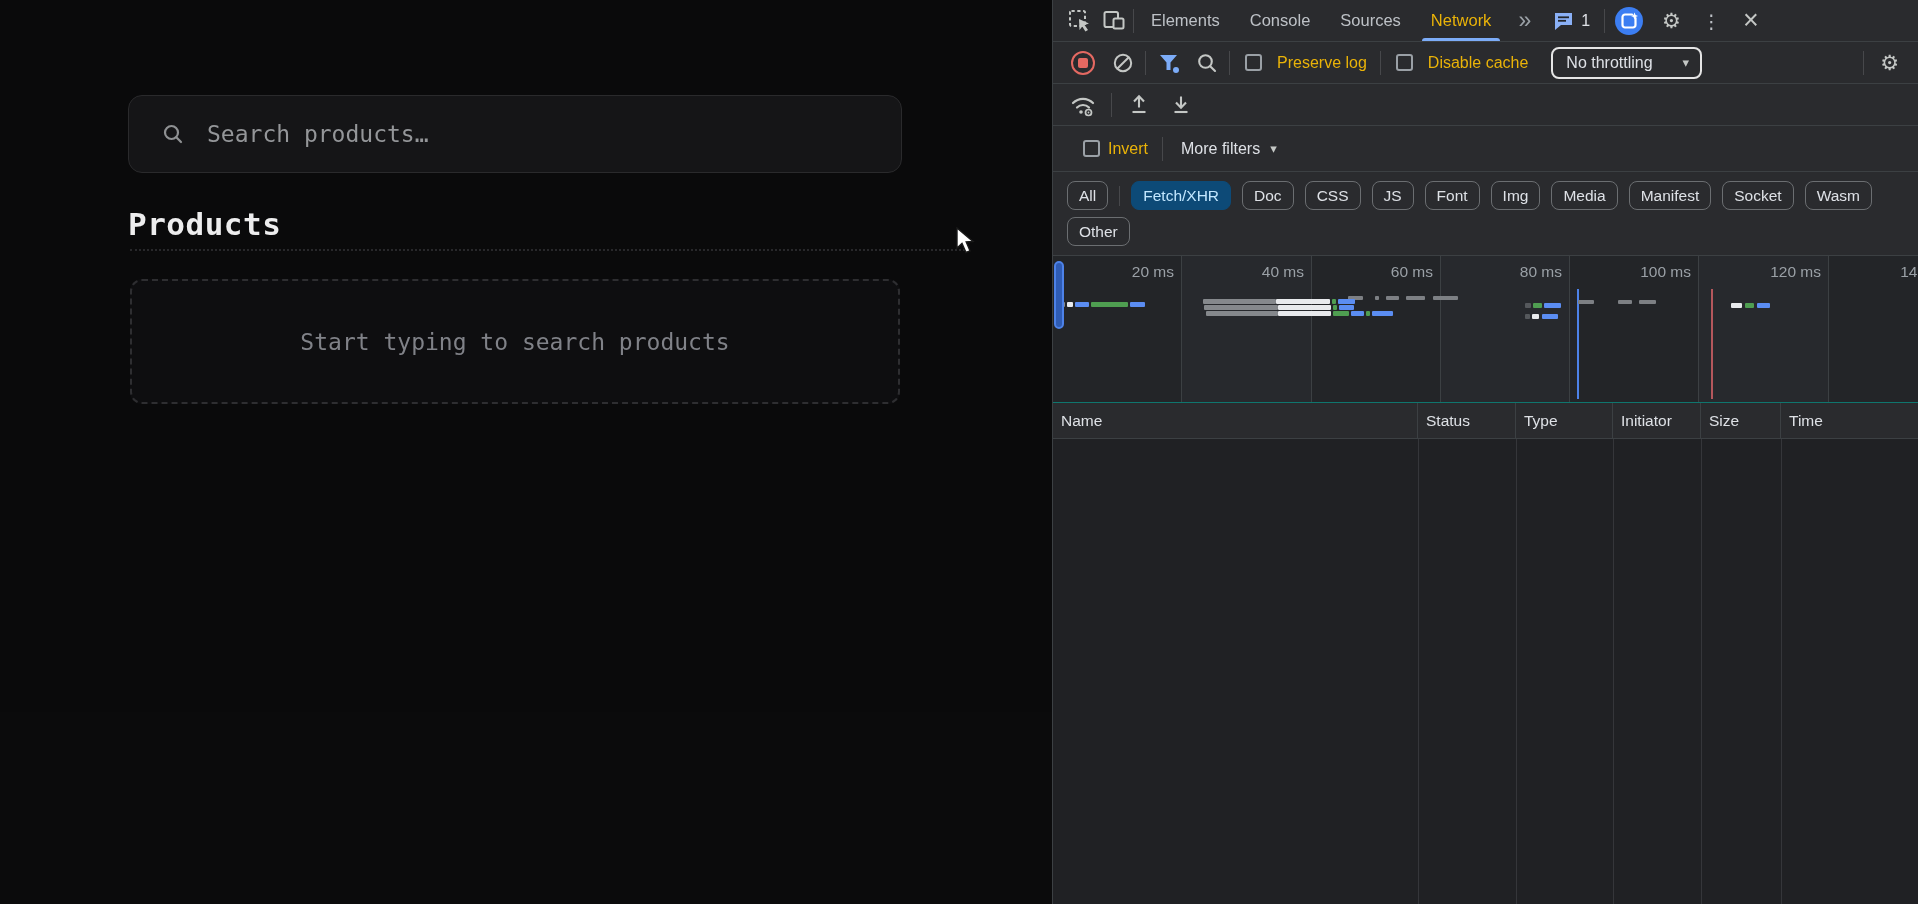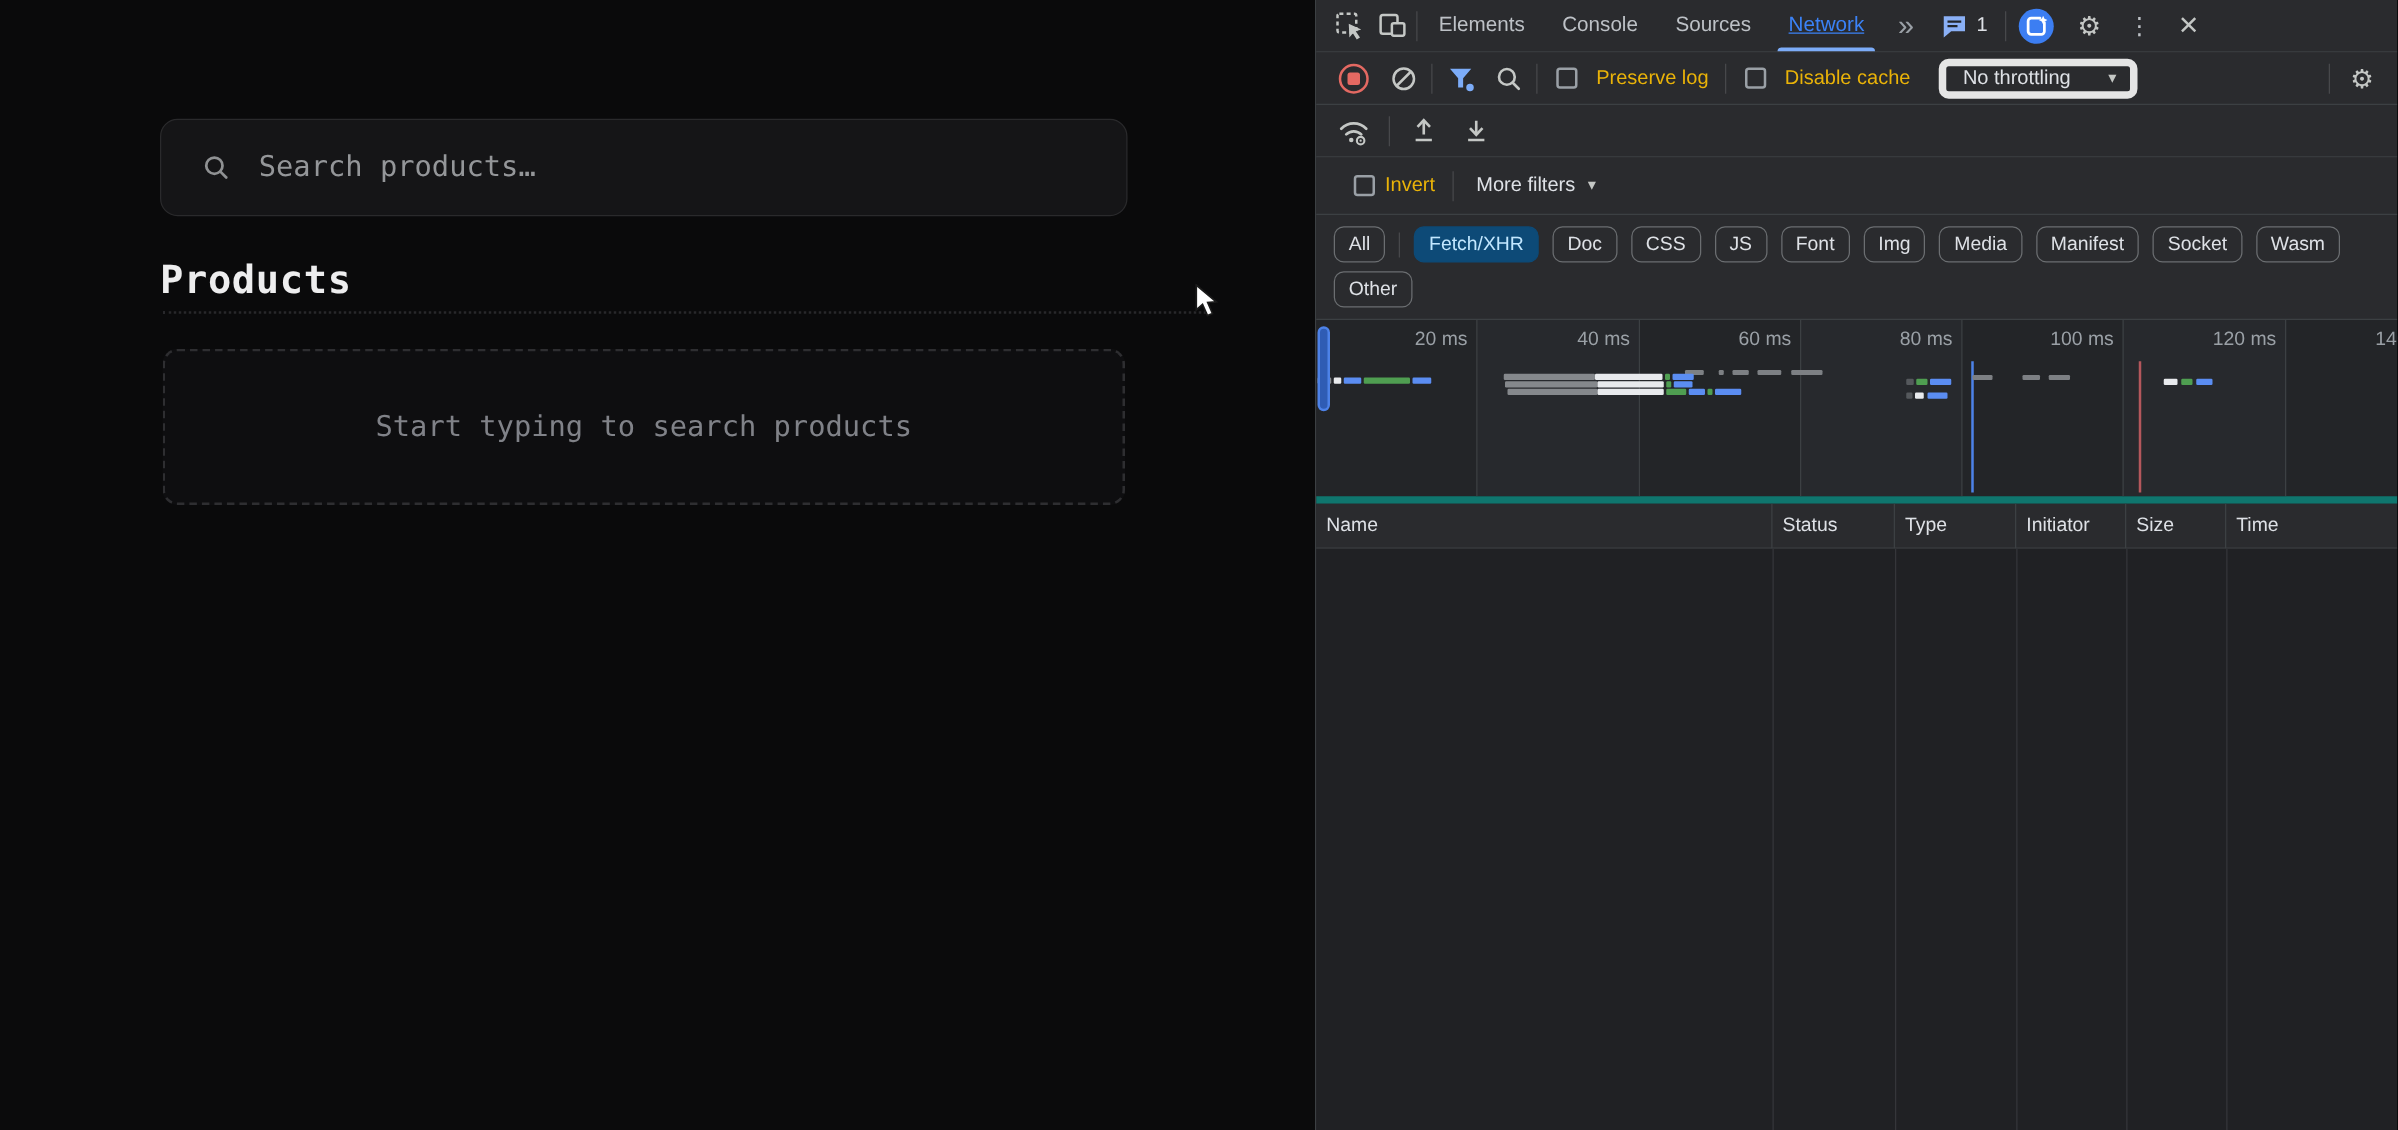--- a/index.html
+++ b/index.html
@@ -47,21 +47,21 @@
   .vdiv { width:1px; height:24px; background:#47484b; flex:none; }
   .ibtn { display:flex; align-items:center; justify-content:center; flex:none; cursor:default; }
 
   
   .tabbar { height:42px; padding:0 8px 0 10px; gap:2px; }
   .dt-tabs { display:flex; align-items:stretch; height:100%; }
   .dt-tab {
     position:relative; display:flex; align-items:center; padding:0 15px;
     color:#bdc1c6; font-size:16.5px; white-space:nowrap;
   }
-  .dt-tab.active { color:#3b82f6;text-decoration:underline; }
+  .dt-tab.active { color:#eab308; }
   .dt-tab.active::after {
     content:""; position:absolute; left:6px; right:6px; bottom:0; height:3px;
     border-radius:3px 3px 0 0; background:#7cacf8;
   }
   .more-tabs { font-size:23px; color:#9aa0a6; padding:0 10px; letter-spacing:-2px; }
   .issues { display:flex; align-items:center; gap:7px; padding:0 12px; }
   .issues .count { color:#dee1e6; font-size:16px; }
   .ai-circle {
     width:28px; height:28px; border-radius:50%; background:#3c7ef2;
     display:flex; align-items:center; justify-content:center; margin:0 8px;
@@ -72,21 +72,21 @@
   .close { font-size:27px; font-weight:300; padding:0 10px; color:#c4c7c5; }
 
   
   .tbar1 { height:42px; padding:0 10px 0 12px; gap:7px; }
   .rec { position:relative; width:24px; height:24px; margin:0 6px; }
   .rec .ring { position:absolute; inset:0; border:2.5px solid #e46962; border-radius:50%; }
   .rec .sq { position:absolute; left:7px; top:7px; width:10px; height:10px; border-radius:2px; background:#e46962; }
   .cb { width:17px; height:17px; border:2px solid #9aa0a6; border-radius:3px; flex:none; }
   .cb-label { color:#eab308; margin:0 6px 0 8px; white-space:nowrap; }
   .throttle {
-    display:flex; align-items:center; height:32px; border:6px solid #e5e5e5; border-radius:8px;
+    display:flex; align-items:center; height:32px; border:2px solid #e5e5e5; border-radius:8px;
     padding:0 11px 0 13px; gap:30px; color:#dee1e6; margin-left:10px; white-space:nowrap;
   }
   .caret { font-family:"DejaVu Sans", sans-serif; font-size:13px; color:#c4c7c5; }
 
   
   .tbar2 { height:42px; padding:0 10px 0 14px; gap:12px; }
 
   
   .fbar { height:46px; padding:0 12px 0 14px; background:#2a2b2e; }
   .fpill {
@@ -102,21 +102,21 @@
   .chips { display:flex; flex-direction:column; justify-content:center; gap:7px; height:84px; padding:0 14px; background:#2a2b2e; border-bottom:1px solid #3c4043;text-align:center; }
   .chip-row { display:flex; align-items:center; gap:11px; }
   .chip {
     height:29px; display:flex; align-items:center; padding:0 11px;
     border:1px solid #6b6e71; border-radius:8px; color:#dee1e6; font-size:15.5px; white-space:nowrap;
   }
   .chip.sel { background:#0d4a77; border-color:#0d4a77; color:#c2e7ff; }
   .chip-div { width:1px; height:20px; background:#47484b; }
 
   
-  .overview { position:relative; height:147px; background:#232528; border-bottom:6px solid #0f766e; overflow:hidden; }
+  .overview { position:relative; height:147px; background:#232528; border-bottom:1px solid #0f766e; overflow:hidden; }
   .ov-stripe { position:absolute; top:0; bottom:0; background:#27292d; }
   .ov-grid { position:absolute; top:0; bottom:0; width:1px; background:#3c4043; }
   .ov-label { position:absolute; top:7px; font-size:15.5px; color:#9aa0a6; white-space:nowrap; }
   .ov-handle {
     position:absolute; left:1px; top:5px; width:10px; height:68px;
     border:2px solid #4d82e8; background:#2f5cb4; border-radius:5px;
   }
   .ov-marker { position:absolute; top:33px; bottom:3px; width:2px; }
   .ov-bar { position:absolute; border-radius:1px; }
 

